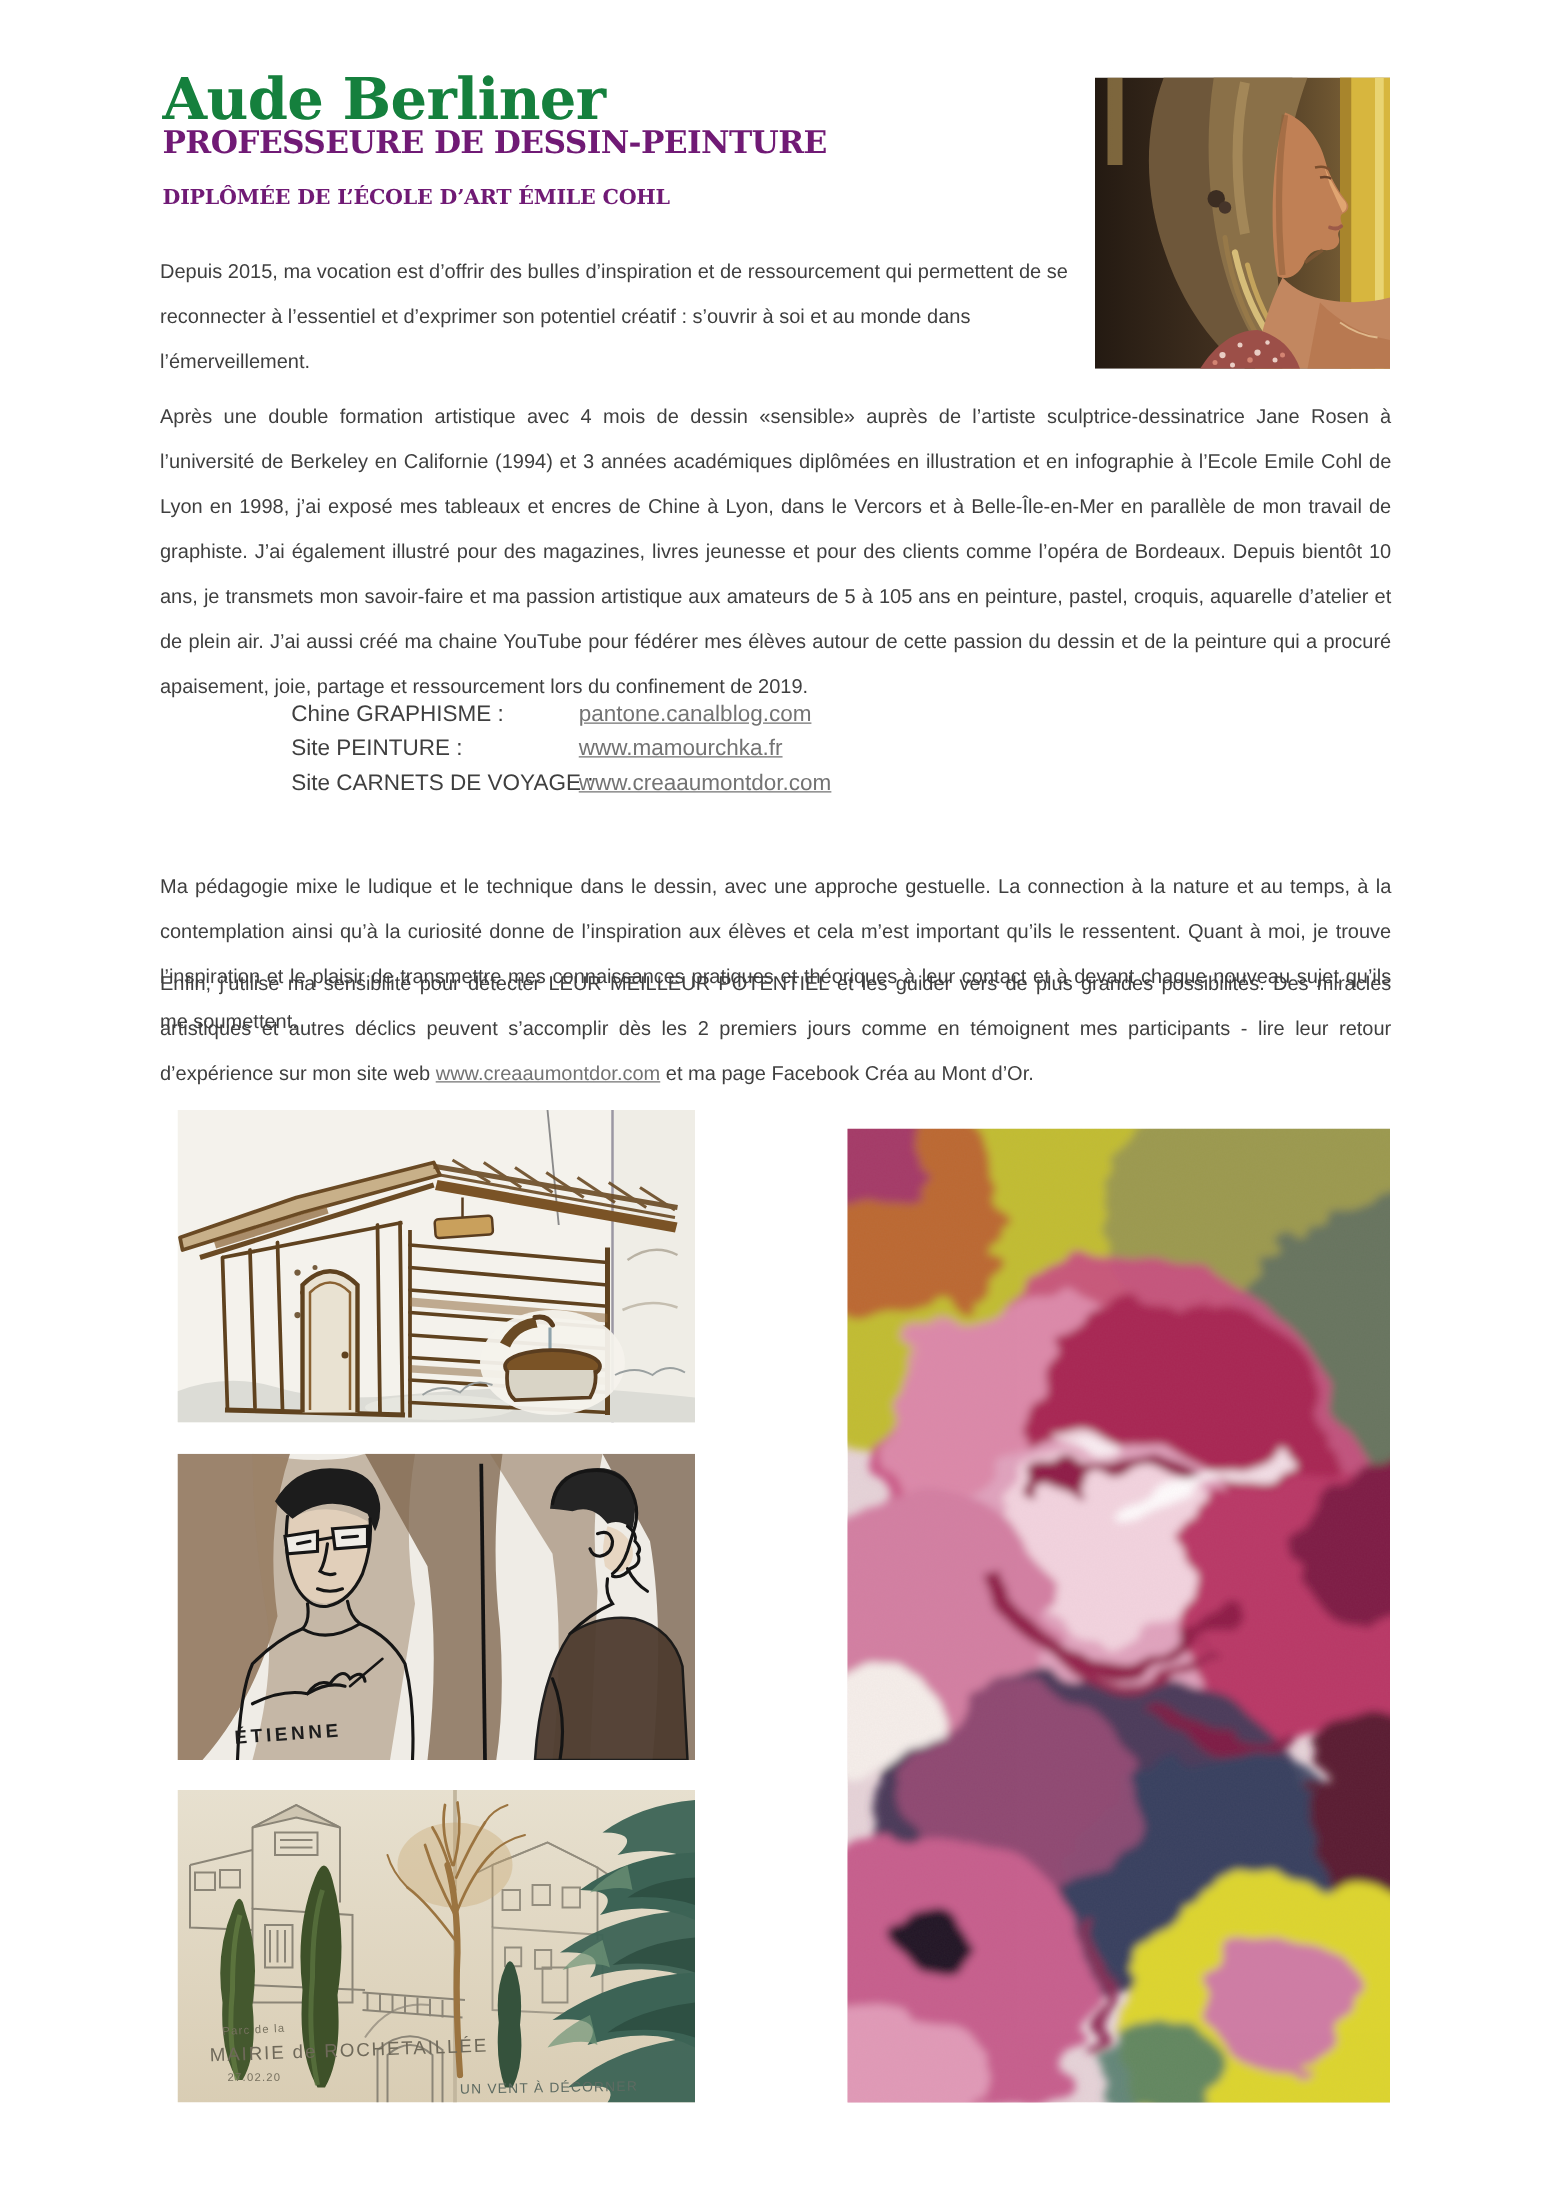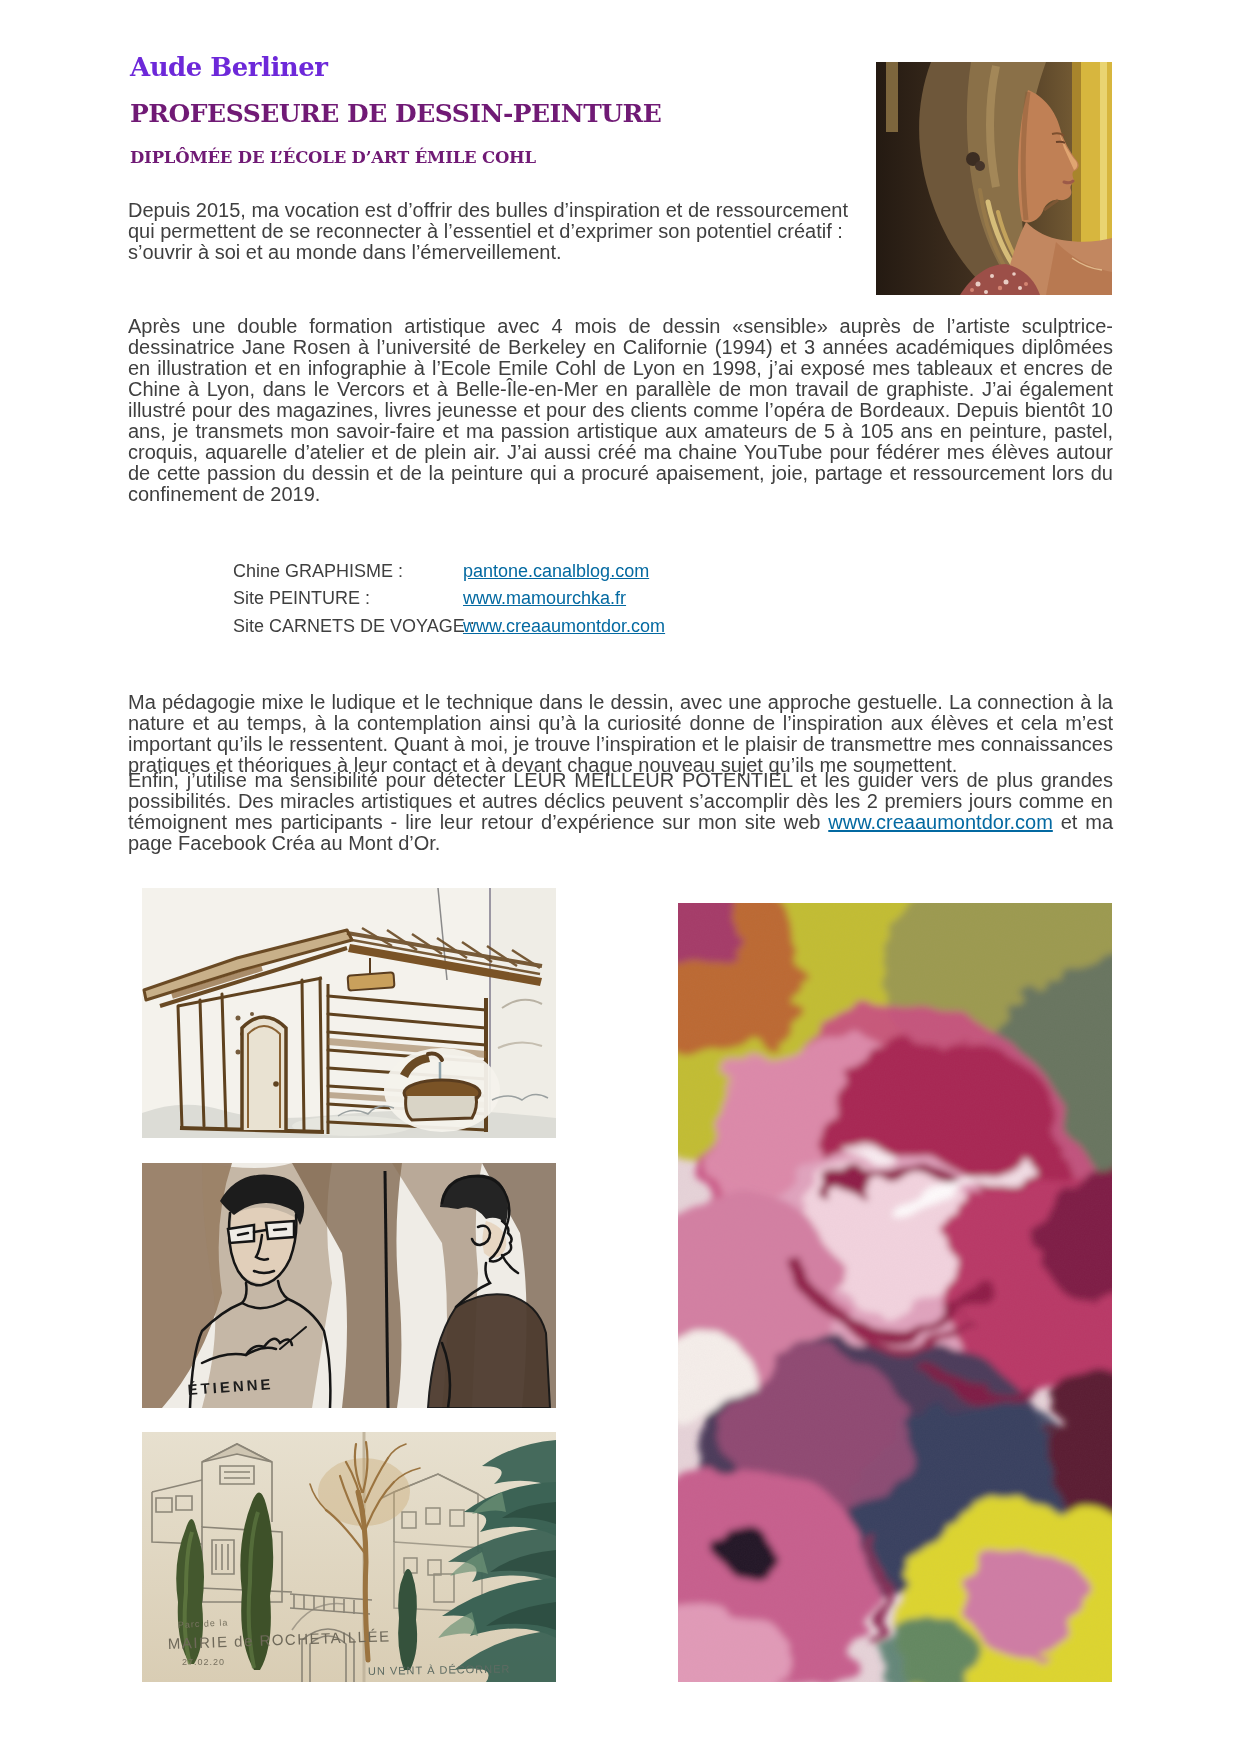--- a/index.html
+++ b/index.html
@@ -1,36 +1,36 @@
 <!DOCTYPE html>
 <html lang="fr"><head>
 <meta charset="utf-8">
 <style>
   html,body{margin:0;padding:0;background:#ffffff;}
   .page{position:relative;width:1240px;height:1754px;background:#ffffff;
         font-family:"Liberation Sans",sans-serif;color:#3f3f3f;overflow:hidden;}
   .h1{position:absolute;left:130px;top:52px;margin:0;
-      font-family:"DejaVu Serif",serif;font-weight:bold;font-size:26px;
-      letter-spacing:-0.5px;color:#6d28d9;}
+      font-family:"DejaVu Serif",serif;font-weight:bold;font-size:46px;
+      letter-spacing:-0.5px;color:#15803d;}
   .h2{position:absolute;left:130px;top:99px;margin:0;
       font-family:"DejaVu Serif",serif;font-weight:bold;font-size:25px;
       letter-spacing:-0.5px;color:#701a75;}
   .h3{position:absolute;left:130px;top:148px;margin:0;
       font-family:"DejaVu Serif",serif;font-weight:bold;font-size:16.5px;
       letter-spacing:-0.2px;color:#701a75;}
-  p.body{position:absolute;margin:0;font-size:20px;line-height:21px;color:#3f3f3f;}
+  p.body{position:absolute;margin:0;font-size:16px;line-height:36px;color:#3f3f3f;}
   .justify{text-align:justify;}
   .intro{left:128px;top:200px;width:735px;}
   .bio{left:128px;top:316px;width:985px;}
   .pedagogy{left:128px;top:692px;width:985px;}
   .closing{left:128px;top:770px;width:985px;}
   .links{position:absolute;left:233px;top:558px;font-size:18px;line-height:27.4px;color:#3f3f3f;}
   .links .row{white-space:nowrap;}
   .links .lbl{display:inline-block;width:230px;}
-  .url{text-decoration:underline;color:#0369a1;cursor:pointer;}
+  .url{text-decoration:underline;color:#737373;cursor:pointer;}
   .art{position:absolute;}
   .art svg{display:block;width:100%;height:100%;}
   .hw-cap{font-family:"Liberation Sans",sans-serif;font-weight:bold;letter-spacing:3px;fill:#1d1d1d;font-size:15px;}
   .hw-small{font-family:"Liberation Sans",sans-serif;fill:#77715f;font-size:9px;letter-spacing:1px;}
   .hw-big{font-family:"Liberation Sans",sans-serif;fill:#6f695a;font-size:15px;letter-spacing:1.5px;}
   .hw-mid{font-family:"Liberation Sans",sans-serif;fill:#5e6b62;font-size:11px;letter-spacing:1px;}
 </style>
 </head>
 <body>
 

